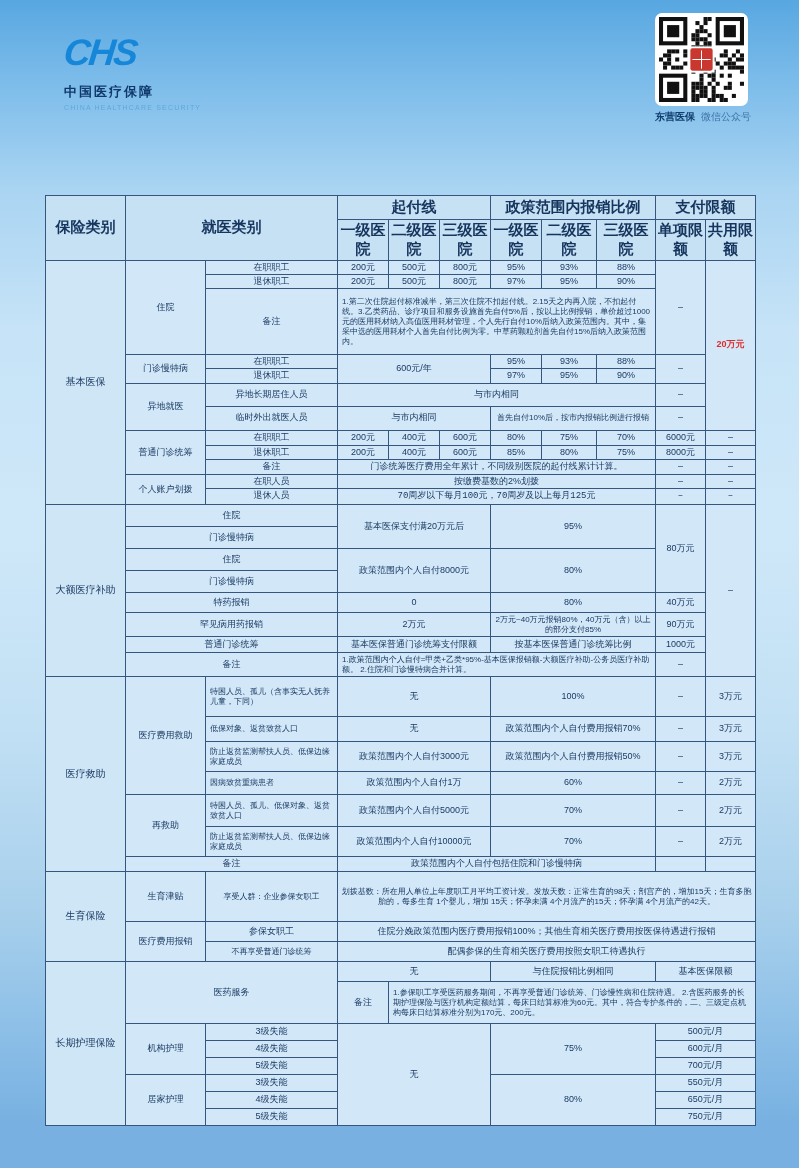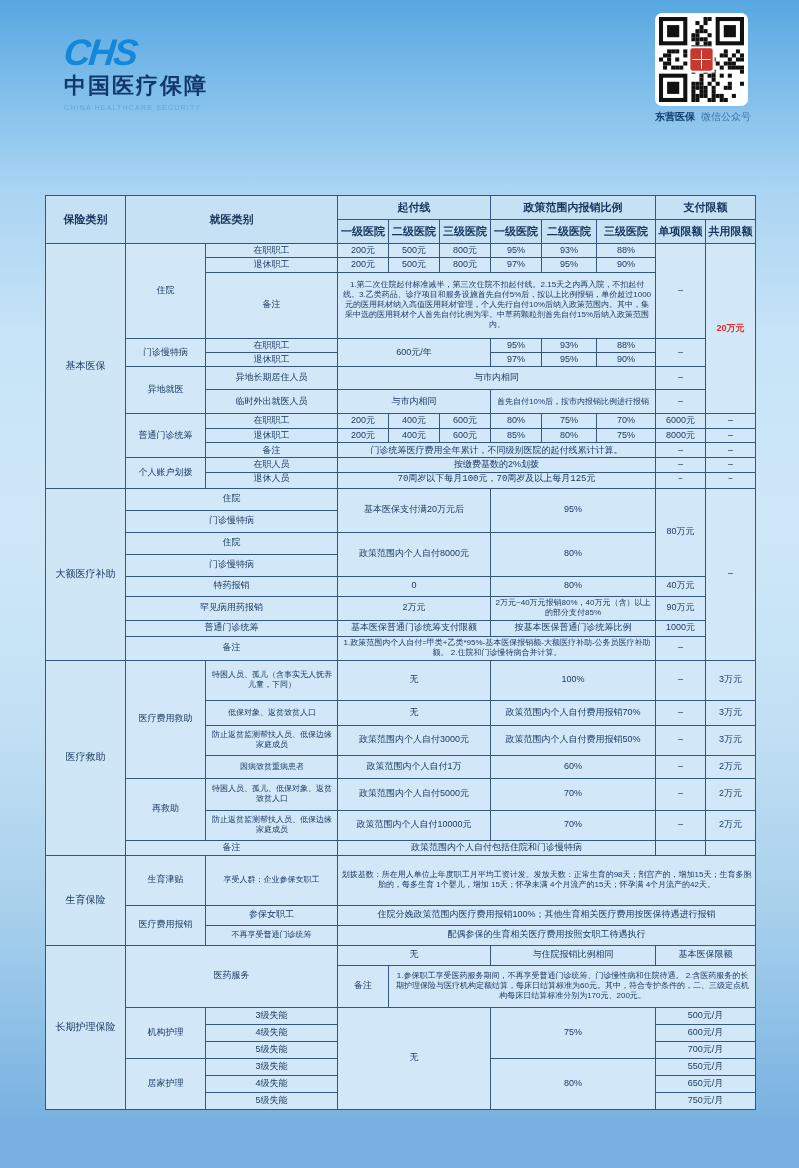--- a/index.html
+++ b/index.html
@@ -4,40 +4,40 @@
 <style>
   html,body { margin:0; padding:0; }
   .page {
     position:relative; width:799px; height:1168px; overflow:hidden;
     font-family:"Liberation Sans", sans-serif;
     background:linear-gradient(180deg,#58a7e1 0%,#7cbcea 7%,#a9d4f2 16%,#c6e3f7 28%,#cfe8f9 45%,#c2e0f4 62%,#a8d0ec 78%,#88bce6 90%,#78b1e1 96%,#78b1e1 100%);
   }
   
   .logo { position:absolute; left:64px; top:34px; width:180px; }
   .logo .mark { display:block; font-weight:900; font-style:italic; font-size:37px; letter-spacing:-2px; color:#1687d8; transform:skewX(-6deg); line-height:1; }
-  .logo .cn { display:block; margin-top:0; font-weight:700; font-size:22px; letter-spacing:2px; color:#10386b; }
+  .logo .cn { display:block; margin-top:12px; font-weight:700; font-size:13px; letter-spacing:2px; color:#10386b; }
   .logo .en { display:block; margin-top:3px; font-size:7px; letter-spacing:1.2px; color:#5ea8dc; }
   
   .qrbox { position:absolute; left:655px; top:13px; width:93px; height:93px; background:#ffffff; border-radius:7px; display:flex; align-items:center; justify-content:center; }
   .qrcap { position:absolute; left:643px; top:110px; width:120px; text-align:center; font-size:10px; white-space:nowrap; }
   .qrcap .b { font-weight:700; color:#123f6f; }
   .qrcap .l { color:#3f74a6; margin-left:3px; }
   
   .title { position:absolute; left:0; top:127px; width:100%; text-align:center; font-size:31px; font-weight:900; letter-spacing:2px; color:#0c1522; }
   
   table.policy { position:absolute; left:45px; top:195px; width:710px; border-collapse:collapse; table-layout:fixed; }
   table.policy th, table.policy td {
     border:1px solid #35567e; background:#d2e8f8; color:#16355e;
     font-size:9px; line-height:1.25; text-align:center; vertical-align:middle;
     padding:1px 2px; overflow:hidden; word-break:break-all;
   }
-  table.policy th { background:#c7e1f4; font-weight:700; font-size:11px; }
+  table.policy th { background:#c7e1f4; font-weight:700; font-size:15px; }
   table.policy td.cat { font-size:10px; background:#cfe6f7; }
   table.policy td.small { font-size:8px; }
-  table.policy td.left { text-align:center; padding-left:4px; padding-right:3px;margin-top:12px; }
+  table.policy td.left { text-align:left; padding-left:4px; padding-right:3px;margin-top:12px; }
   table.policy td.red { color:#e02b2b; font-weight:700; }
   
   .footer { position:absolute; left:0; top:1123px; width:799px; height:45px;
     background:linear-gradient(180deg,#5d9cd5 0%,#4d89c5 40%,#4278b4 100%);
     display:flex; align-items:center; color:#ffffff; font-weight:700; }
   .footer .org { margin-left:88px; font-size:22px; letter-spacing:2px; }
   .footer .div { margin:0 22px; font-size:18px; font-weight:400; opacity:.65; }
   .footer .lbl { font-size:22px; letter-spacing:1px; }
   .footer .url { font-size:23px; letter-spacing:0px; }
 </style>

